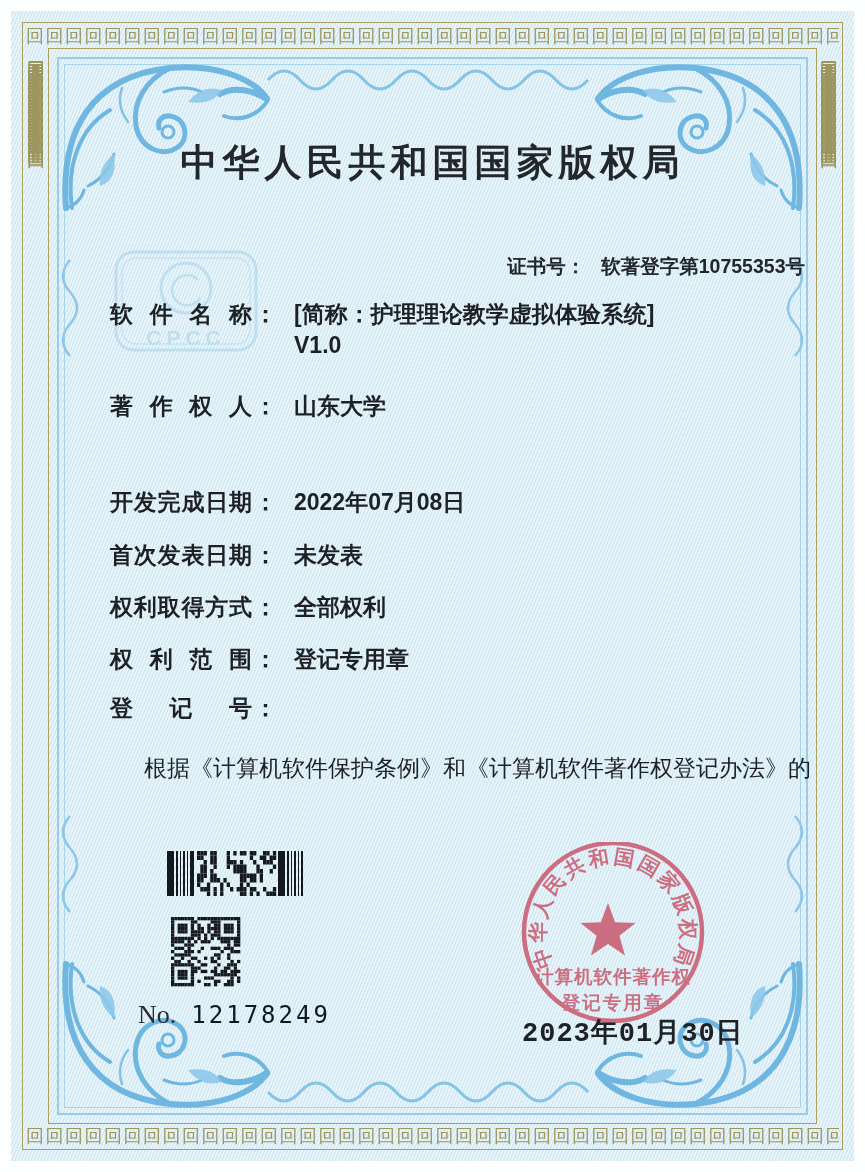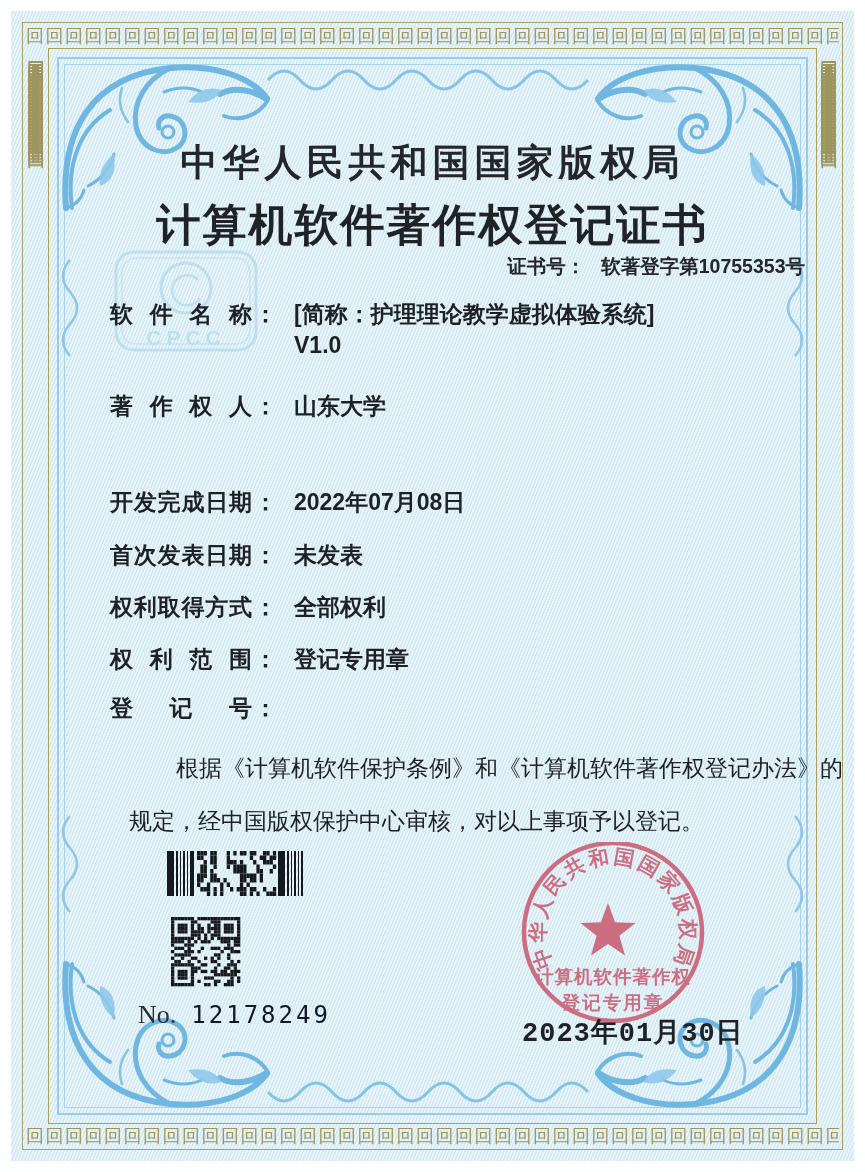--- a/index.html
+++ b/index.html
@@ -31,21 +31,21 @@
   .cert-no-row{position:absolute;top:253px;right:60px;z-index:2;display:flex;gap:16px;
                font-size:19.5px;font-weight:bold;color:#23262c;}
   .field-row{position:absolute;left:110px;z-index:2;display:flex;align-items:flex-start;
              color:#1d2126;font-weight:bold;font-size:23px;line-height:31px;}
   .f-label{width:142px;display:flex;justify-content:space-between;}
   .f-colon{margin-left:2px;}
   .f-val{margin-left:17px;max-width:545px;}
   .statement{position:absolute;left:97px;top:742px;width:702px;z-index:2;
              font-family:"Liberation Serif","DejaVu Serif",serif;
              font-size:23px;color:#1d2127;font-weight:500;}
-  .st-line{line-height:53px;white-space:nowrap;margin-left:32px;}
+  .st-line{line-height:53px;white-space:nowrap;}
   .st-line.first{text-indent:47px;}
   .barcode{position:absolute;left:167px;top:851px;z-index:2;}
   .qrcode{position:absolute;left:171px;top:917px;z-index:2;}
   .serial-row{position:absolute;left:138px;top:1000px;z-index:2;display:flex;align-items:baseline;gap:15px;justify-content:space-between;}
   .serial-prefix{font-family:"Liberation Serif","DejaVu Serif",serif;font-size:26px;color:#2a2d33;}
   .serial-number{font-family:"DejaVu Sans Mono","Liberation Mono",monospace;font-size:24px;
                  color:#0f172a;letter-spacing:3px;}
   .stamp-wrap{position:absolute;left:517px;top:842px;z-index:3;opacity:.84;}
   .issue-date{position:absolute;left:522px;top:1014px;z-index:4;
               font-family:Liberation Mono, monospace;font-weight:bold;
@@ -99,21 +99,20 @@
     <g fill="none" stroke="#a6d2e9">
       <rect x="12" y="8" width="140" height="98" rx="18" stroke-width="3"></rect>
       <rect x="18" y="14" width="128" height="86" rx="14" stroke-width="1.5" opacity=".7"></rect>
       <circle cx="82" cy="44" r="25" stroke-width="3"></circle>
       <path d="M94,36 a15,15 0 1 0 2,18" stroke-width="2.5"></path>
     </g>
     <text x="82" y="101" text-anchor="middle" font-size="21" font-weight="bold" letter-spacing="5" fill="#a6d2e9" font-family="Liberation Sans, sans-serif">CPCC</text>
   </svg>
 
   <div class="authority">中华人民共和国国家版权局</div>
-  <div class="cert-title">计算机软件著作权登记证书</div>
 
   <div class="cert-no-row">
     <span>证书号：</span>
     <span>软著登字第10755353号</span>
   </div>
 
   <div id="fields">
       <div class="field-row" style="top: 299px;">
         <div class="f-label">
           <span>软</span>
@@ -198,21 +197,20 @@
           <span>登</span>
           <span>记</span>
           <span>号</span>
         </div>
         <span class="f-colon">：</span>
       </div>
     </div>
 
   <div class="statement">
     <div class="st-line first">根据《计算机软件保护条例》和《计算机软件著作权登记办法》的</div>
-    <div class="st-line">规定，经中国版权保护中心审核，对以上事项予以登记。</div>
   </div>
 
   <div class="barcode" id="barcode"><svg width="156" height="45" viewBox="0 0 156 45">
         <rect x="0" y="0" width="7" height="45" fill="#15181c"></rect>
         <rect x="9" y="0" width="2" height="45" fill="#15181c"></rect>
         <rect x="13" y="0" width="1" height="45" fill="#15181c"></rect>
         <rect x="16" y="0" width="2" height="45" fill="#15181c"></rect>
         <rect x="20" y="0" width="1" height="45" fill="#15181c"></rect>
         <rect x="23" y="0" width="4" height="45" fill="#15181c"></rect>
         <rect x="30.0" y="0.0" width="3.3" height="4.5" fill="#15181c"></rect>

